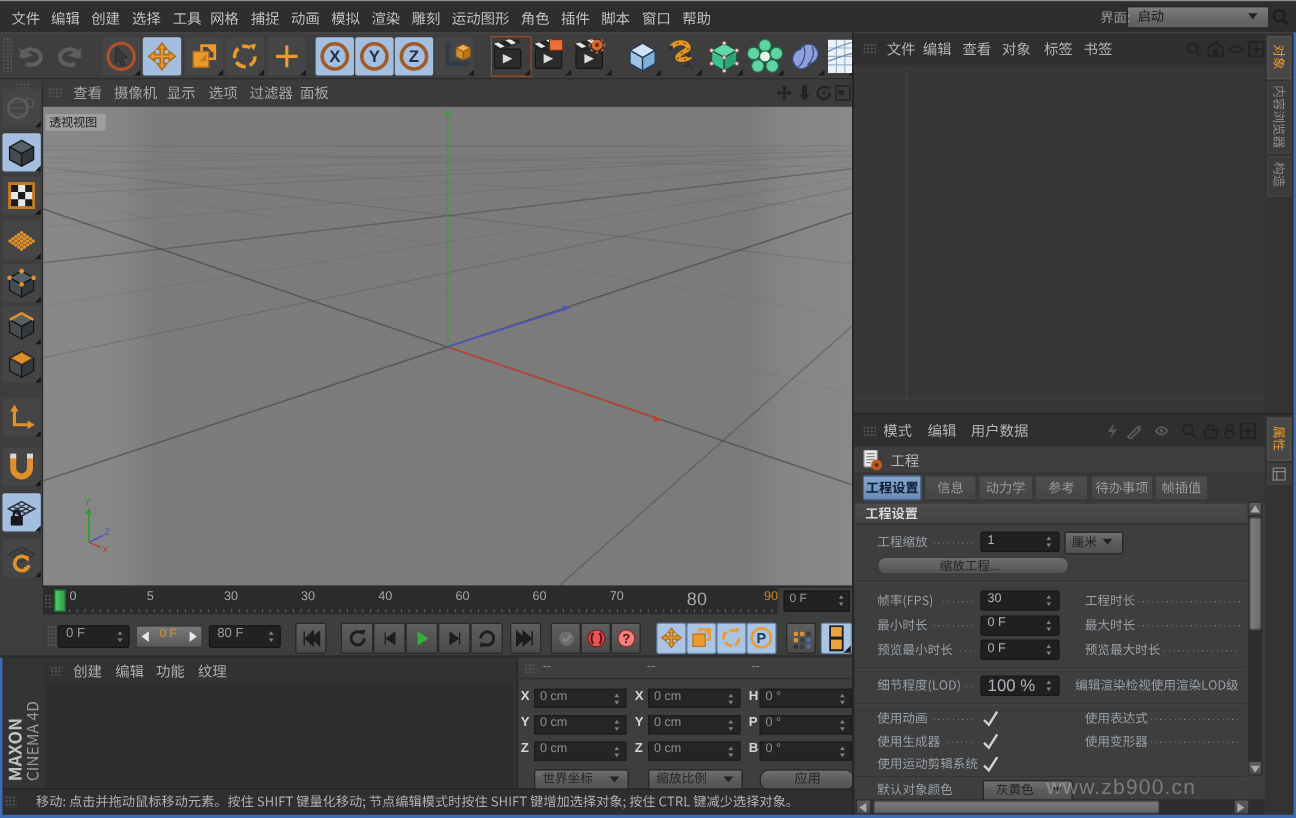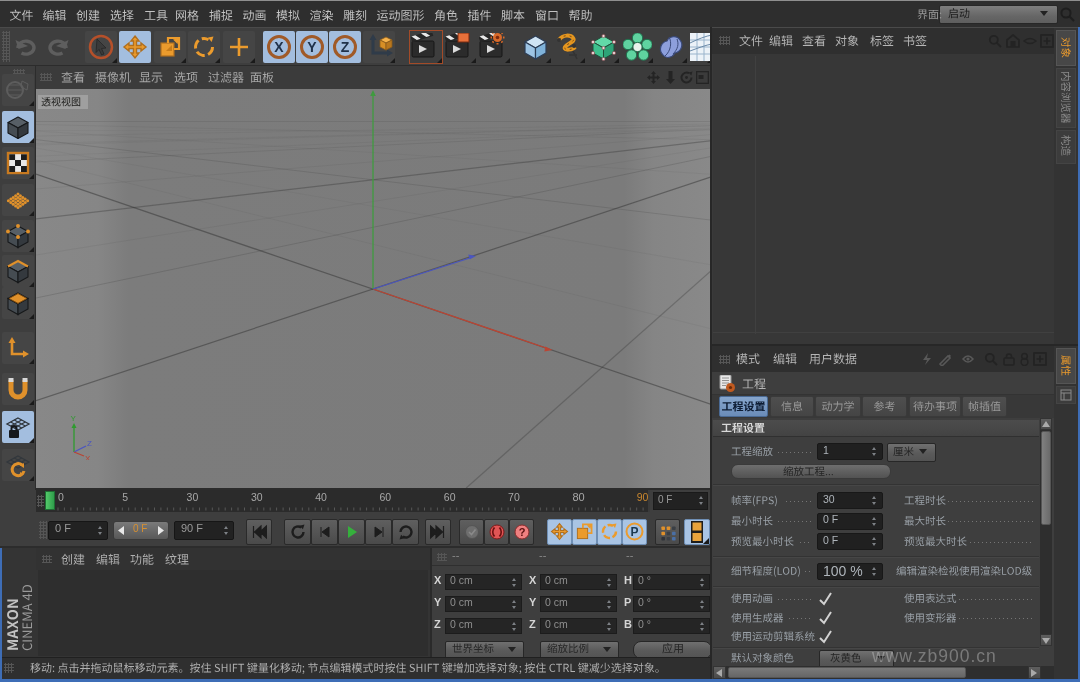--- a/index.html
+++ b/index.html
@@ -417,21 +417,21 @@
 <div style="position:absolute;left:37px;top:495px;width:7px;height:12px;background:radial-gradient(#565656 1px, transparent 1.2px) 0 0/3px 3px;"></div>
 <div style="position:absolute;left:45px;top:491px;width:10px;height:19px;background:linear-gradient(90deg,#53c86a,#2f9e4b);border:1px solid #1e6e33;box-sizing:border-box;"></div>
 <div class="t" style="left:58px;top:491.125px;font-size:10.5px;color:#a8a8a8;">0</div>
 <div class="t" style="left:122.3px;top:491.125px;font-size:10.5px;color:#a8a8a8;">5</div>
 <div class="t" style="left:186.6px;top:491.125px;font-size:10.5px;color:#a8a8a8;">30</div>
 <div class="t" style="left:250.9px;top:491.125px;font-size:10.5px;color:#a8a8a8;">30</div>
 <div class="t" style="left:315.2px;top:491.125px;font-size:10.5px;color:#a8a8a8;">40</div>
 <div class="t" style="left:379.5px;top:491.125px;font-size:10.5px;color:#a8a8a8;">60</div>
 <div class="t" style="left:443.8px;top:491.125px;font-size:10.5px;color:#a8a8a8;">60</div>
 <div class="t" style="left:508.1px;top:491.125px;font-size:10.5px;color:#a8a8a8;">70</div>
-<div class="t" style="left:572.4px;top:491.125px;font-size:11px;color:#a8a8a8;">80</div>
+<div class="t" style="left:572.4px;top:491.125px;font-size:15px;color:#a8a8a8;">80</div>
 <div class="t" style="left:636.7px;top:491.125px;font-size:10.5px;color:#c8862e;">90</div>
 <svg style="position:absolute;left:36px;top:490px;" width="612" height="22">
       <line x1="22.0" y1="17.5" x2="22.0" y2="20.5" stroke="#585858"></line>
       <line x1="28.4" y1="17.5" x2="28.4" y2="20.5" stroke="#585858"></line>
       <line x1="34.9" y1="17.5" x2="34.9" y2="20.5" stroke="#585858"></line>
       <line x1="41.3" y1="17.5" x2="41.3" y2="20.5" stroke="#585858"></line>
       <line x1="47.7" y1="17.5" x2="47.7" y2="20.5" stroke="#585858"></line>
       <line x1="54.2" y1="17.5" x2="54.2" y2="20.5" stroke="#585858"></line>
       <line x1="60.6" y1="17.5" x2="60.6" y2="20.5" stroke="#585858"></line>
       <line x1="67.0" y1="17.5" x2="67.0" y2="20.5" stroke="#585858"></line>
@@ -531,21 +531,21 @@
 <div class="spin" style="left:98px;top:526px;"></div>
 <div style="position:absolute;left:113px;top:521px;width:56px;height:19px;background:linear-gradient(#7a7a7a,#585858);border:1px solid #3a3a3a;box-sizing:border-box;border-radius:3px;"></div>
 <svg style="position:absolute;left:117px;top:526px;" width="9" height="9" viewBox="0 0 9 9">
       <path d="M7 0 L1 4.5 L7 9z" fill="#e8e8e8"></path>
     </svg>
 <div class="t" style="left:133px;top:523px;font-size:10px;color:#d89030;">0 F</div>
 <svg style="position:absolute;left:156px;top:526px;" width="9" height="9" viewBox="0 0 9 9">
       <path d="M2 0 L8 4.5 L2 9z" fill="#e8e8e8"></path>
     </svg>
 <div style="position:absolute;left:174px;top:521px;width:60px;height:19px;background:#222;border:1px solid #161616;box-sizing:border-box;border-radius:2px;"></div>
-<div class="t" style="left:181px;top:522.25px;font-size:11px;color:#9a9a9a;">90 F</div>
+<div class="t" style="left:181px;top:522.25px;font-size:11px;color:#9a9a9a;">80 F</div>
 <div class="spin" style="left:224px;top:526px;"></div>
 <div style="position:absolute;left:246px;top:519px;width:26px;height:26px;background:linear-gradient(#5f5f5f,#4a4a4a);border:1px solid #2a2a2a;box-sizing:border-box;border-radius:2px;"></div>
 <svg style="position:absolute;left:251px;top:524px;" width="16" height="16" viewBox="0 0 16 16">
       <path d="M2.5 2 v12 M10 2 L3.5 8 l6.5 6z M15.5 2 L9 8 l6.5 6z" fill="#1d1d1d" stroke="#1d1d1d" stroke-width="1.2"></path>
     </svg>
 <div style="position:absolute;left:284px;top:519px;width:27px;height:26px;background:linear-gradient(#5f5f5f,#4a4a4a);border:1px solid #2a2a2a;box-sizing:border-box;border-radius:2px;"></div>
 <svg style="position:absolute;left:289.5px;top:524px;" width="16" height="16" viewBox="0 0 16 16">
       <path d="M13.5 8 a5.5 5.5 0 1 1 -2.3-4.5" fill="none" stroke="#1d1d1d" stroke-width="2.4"></path>
       <path d="M14.5 0.5 l-5 1.2 3.4 3.6z" fill="#1d1d1d"></path>
     </svg>

